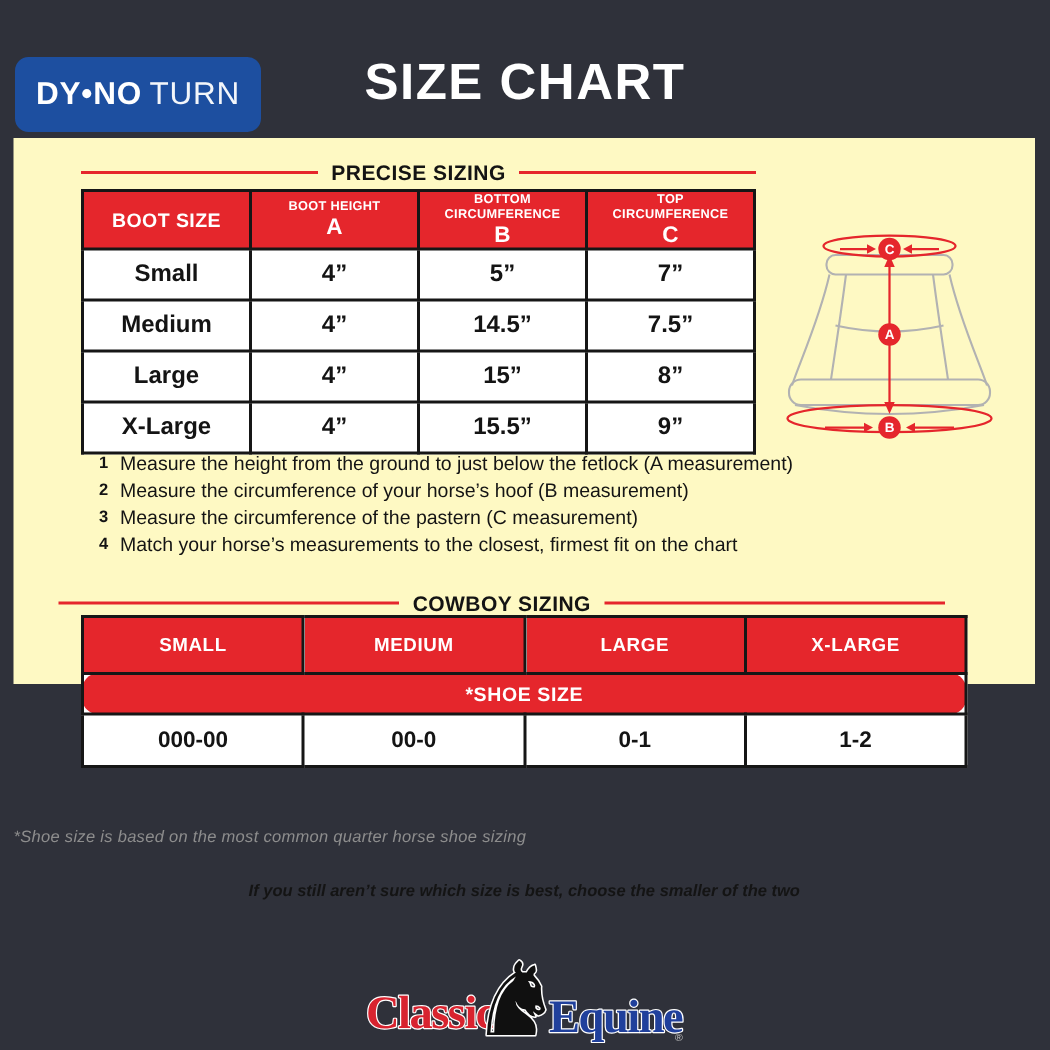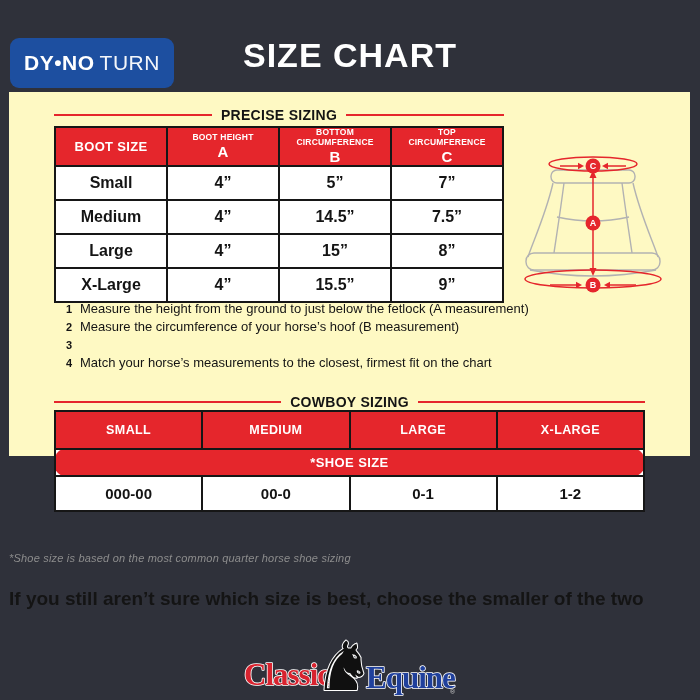--- a/index.html
+++ b/index.html
@@ -18,21 +18,21 @@
   .main-title{
     position:absolute;left:0;top:34px;width:100%;text-align:center;
     color:#fff;font-size:34px;font-weight:bold;letter-spacing:1px;line-height:42px;
   }
   
   .card{position:absolute;left:9px;top:92px;width:681px;height:364px;background:#fef9c3;}
   .section-head{position:absolute;display:flex;align-items:center;height:16px;}
   .section-head .line{flex:1;height:2px;background:#e5262c;}
   .section-head .label{margin:0 9px;font-size:14px;font-weight:bold;color:#141414;letter-spacing:.3px;white-space:nowrap;}
   #precise-head{left:45px;top:15px;width:450px;}
-  #cowboy-head{left:45px;top:302px;width:591px;}
+  #cowboy-head{left:30px;top:302px;width:591px;}
 
   table{border-collapse:collapse;position:absolute;table-layout:fixed;background:#fff;}
   td,th{border:2px solid #161616;text-align:center;vertical-align:middle;padding:0;overflow:hidden;}
   .red-cell{background:#e5262c;color:#fff;}
 
   #precise-table{left:45px;top:34px;width:450px;}
   #precise-table th{height:37px;}
   #precise-table td{height:32px;font-size:16px;font-weight:bold;color:#141414;}
   .th-main{font-size:13px;font-weight:bold;letter-spacing:.3px;}
   .th-sub{font-size:8.5px;font-weight:bold;line-height:1.15;letter-spacing:.2px;max-width:86px;margin:0 auto;}
@@ -43,22 +43,22 @@
   .note .num{font-weight:bold;font-size:11px;width:14px;flex:none;padding-top:1px;}
 
   #cowboy-table{left:45px;top:318px;width:591px;}
   tr.cw-sizes td{height:36px;font-size:12.5px;font-weight:bold;letter-spacing:.4px;}
   tr.cw-boned td{height:37px;font-size:15.5px;font-weight:bold;color:#141414;}
   tr.cw-shoe td{height:25px;font-size:13px;font-weight:bold;letter-spacing:.4px;border-radius:10px;}
   tr.cw-vals td{height:33px;font-size:15px;font-weight:bold;color:#141414;margin-top:24px;}
 
   .footnote{position:absolute;left:0;top:460px;width:100%;text-align:left;
     font-size:11px;font-style:italic;color:#8d8d8d;letter-spacing:.2px;}
-  .advice{position:absolute;left:0;top:496px;width:100%;
-    font-size:19px;font-weight:bold;color:#141414;}
+  .advice{position:absolute;left:0;top:496px;width:100%;text-align:center;
+    font-size:11px;font-weight:bold;font-style:italic;color:#141414;}
 
   .diagram{position:absolute;left:511px;top:47px;width:172px;height:162px;}
 
   
   .logo-wrap{position:absolute;left:0;top:628px;width:700px;display:flex;justify-content:center;}
 </style>
 </head>
 <body>
 
 <div class="stage">
@@ -167,20 +167,21 @@
       <div class="note">
         <span class="num">1</span>
         <span>Measure the height from the ground to just below the fetlock (A measurement)</span>
       </div>
       <div class="note">
         <span class="num">2</span>
         <span>Measure the circumference of your horse’s hoof (B measurement)</span>
       </div>
       <div class="note">
         <span class="num">3</span>
+        <span>Measure the circumference of the pastern (C measurement)</span>
       </div>
       <div class="note">
         <span class="num">4</span>
         <span>Match your horse’s measurements to the closest, firmest fit on the chart</span>
       </div>
     </div>
 
     <div class="section-head" id="cowboy-head">
       <div class="line"></div>
       <div class="label">COWBOY SIZING</div>

